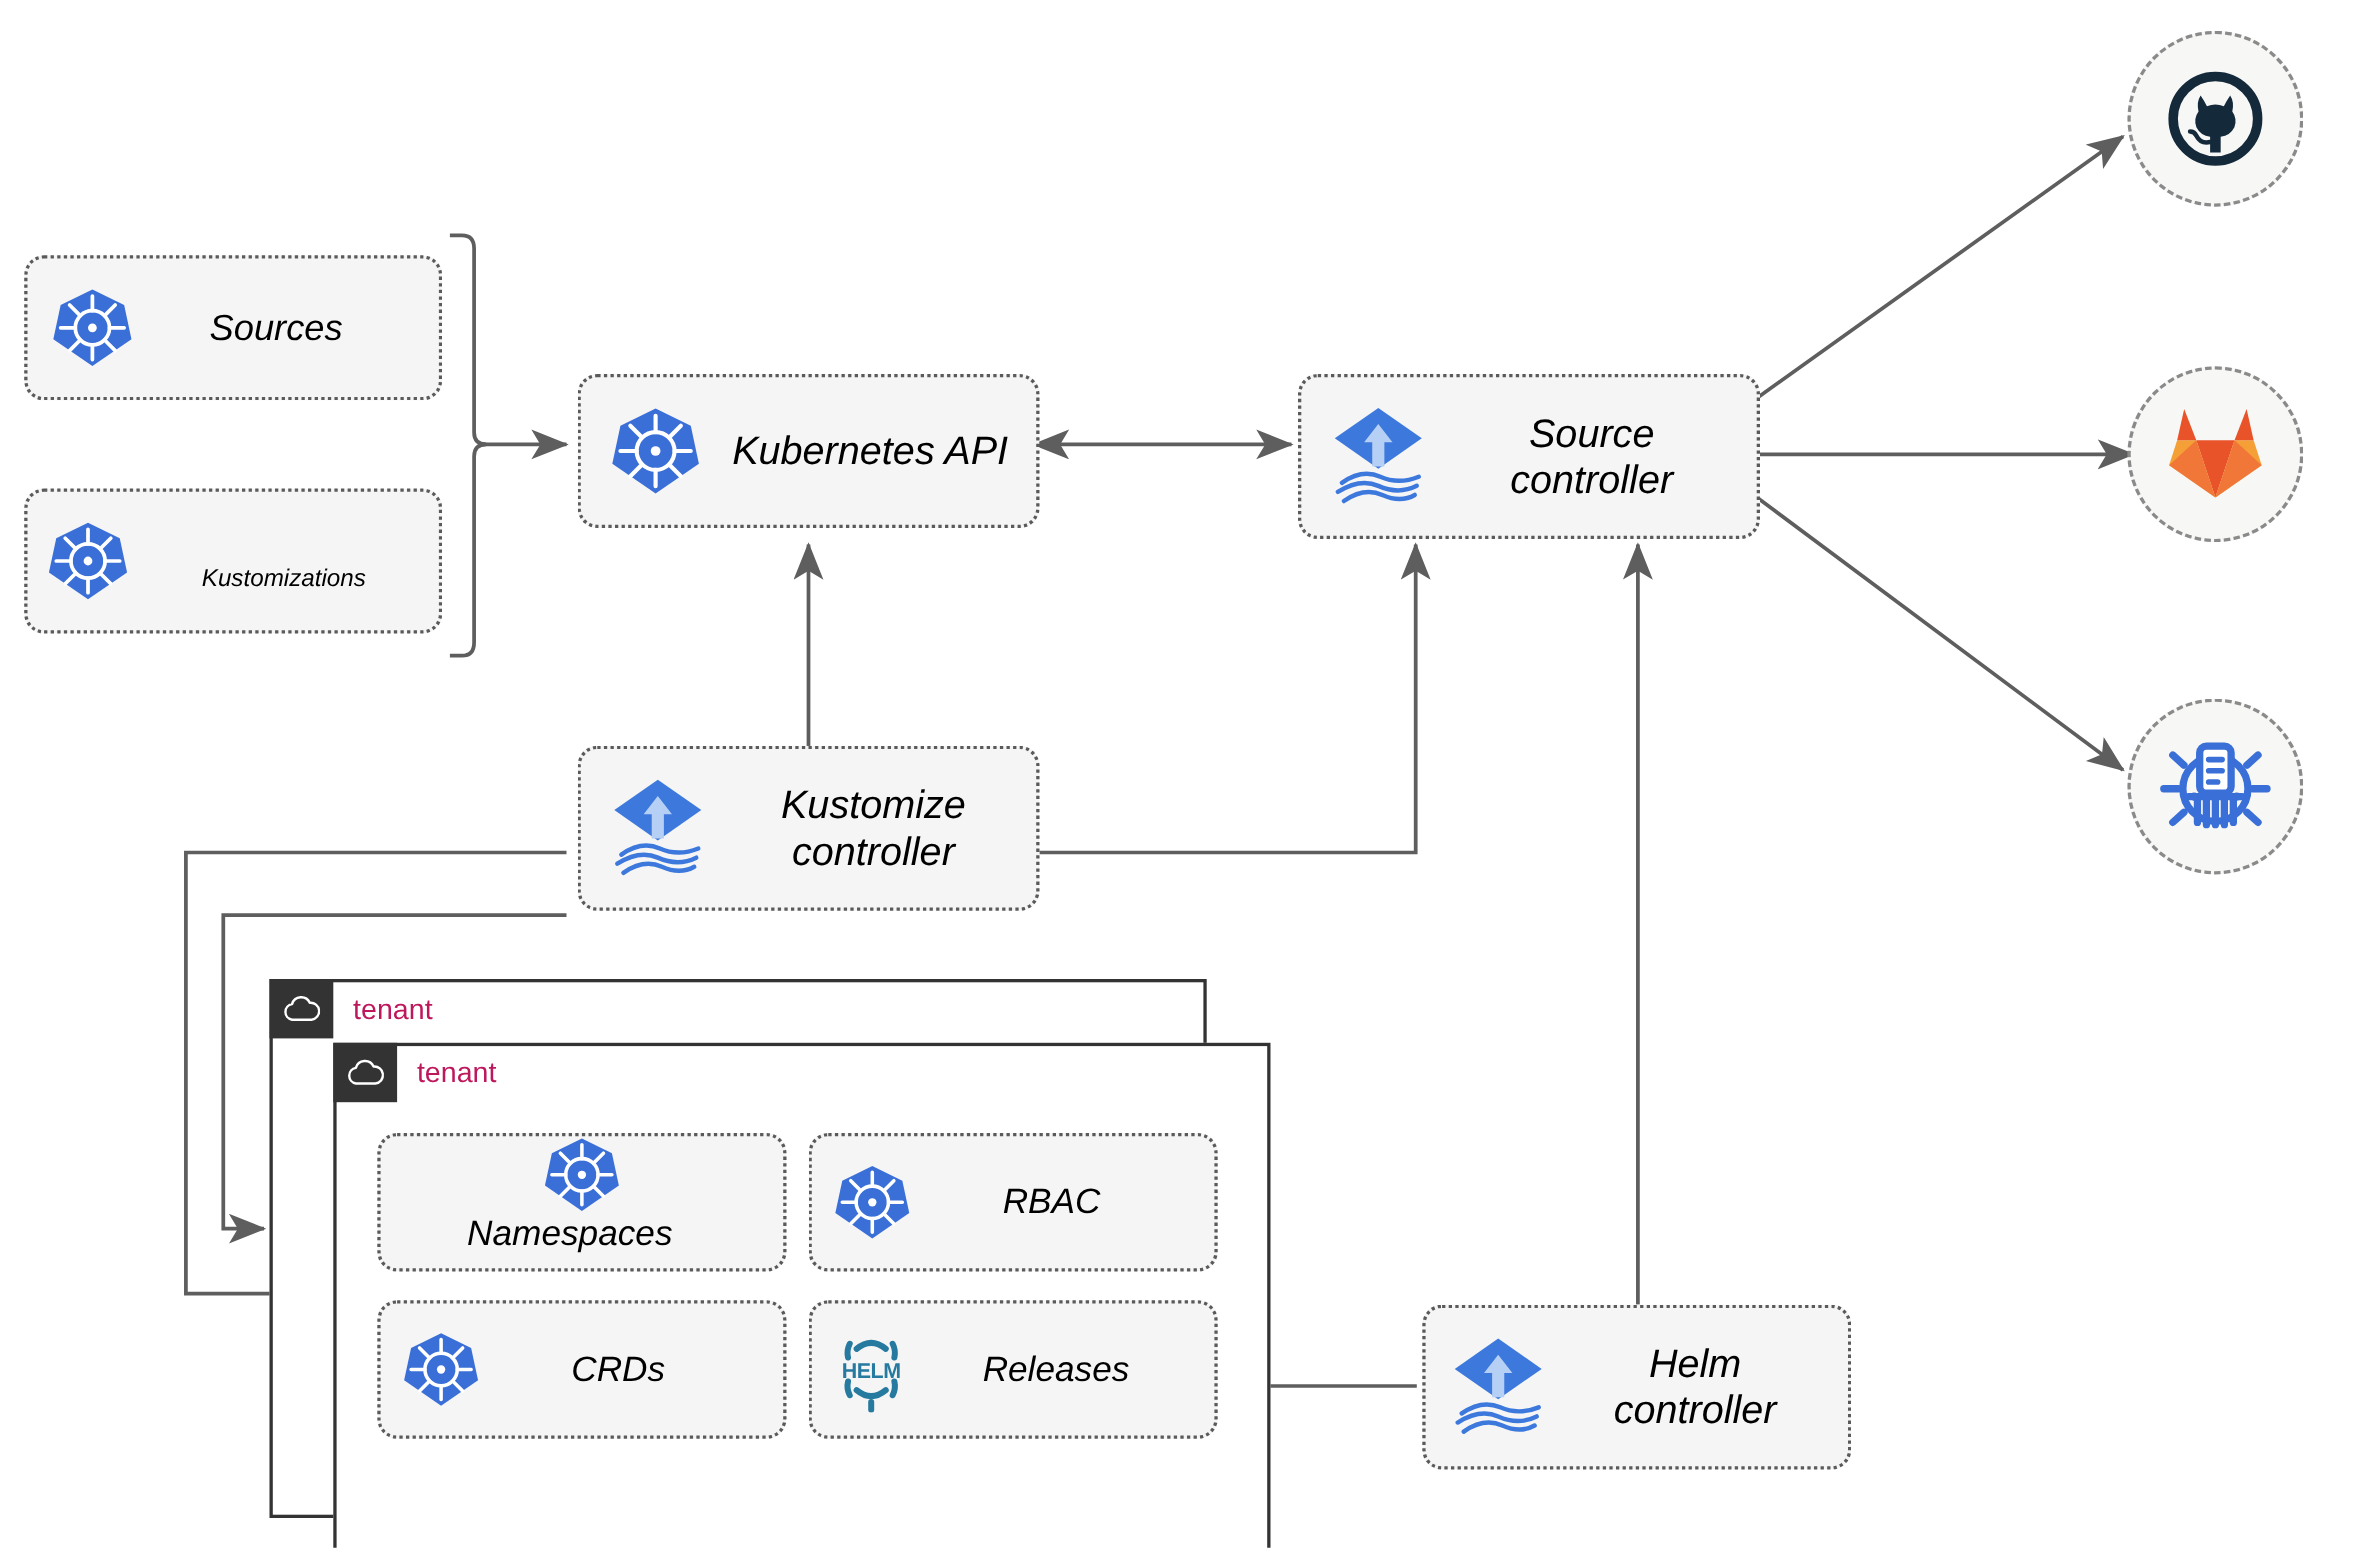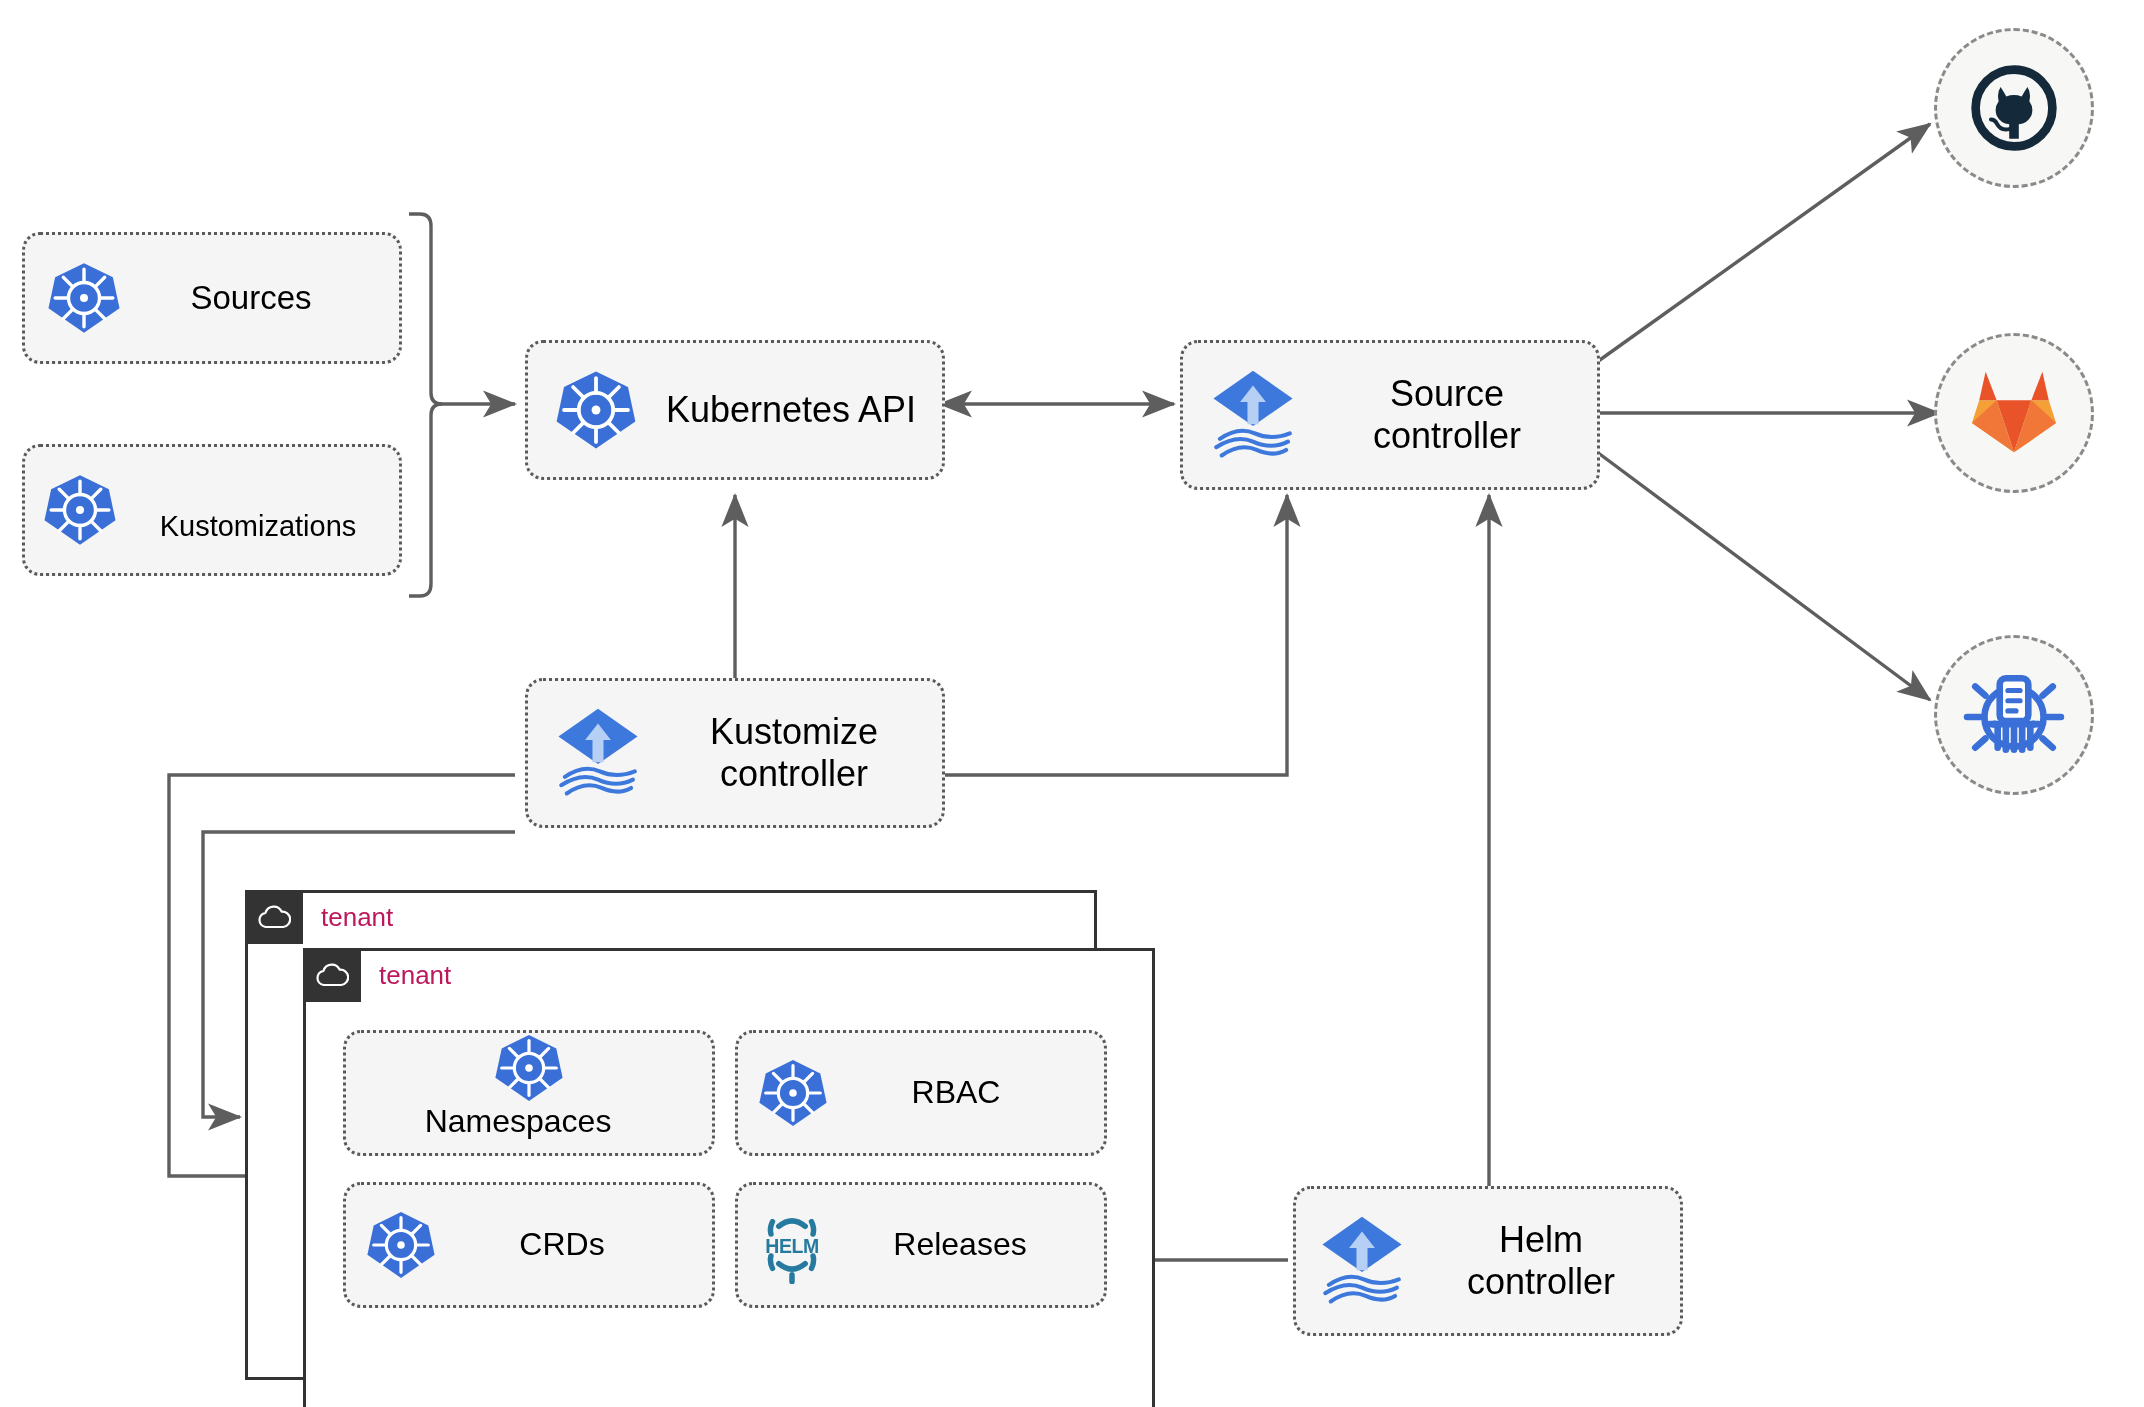--- a/index.html
+++ b/index.html
@@ -7,21 +7,21 @@
        font-family:"Liberation Sans","DejaVu Sans",sans-serif;}
   #stage{position:relative;width:2144px;height:1407px;background:#fff;}
   svg.layer{position:absolute;left:0;top:0;width:2144px;height:1407px;}
 
   
   .card{position:absolute;box-sizing:border-box;background:#f5f5f5;
         border:3px dotted #5a5a5a;border-radius:18px;
         display:flex;align-items:center;}
   .card .ico{flex:0 0 auto;display:flex;align-items:center;justify-content:center;}
   .card .lbl{flex:1 1 auto;text-align:center;color:#000;line-height:1.18;
-             white-space:pre-line;}
+             white-space:pre-line;font-style:italic;}
 
   
   .tenant{position:absolute;box-sizing:border-box;background:#ffffff;
           border:3px solid #333333;}
   .tenant .hdr{position:absolute;left:-3px;top:-3px;height:54px;
                display:flex;align-items:center;}
   .tenant .hdr .cloudbox{width:58px;height:54px;background:#333333;
                display:flex;align-items:center;justify-content:center;}
   .tenant .hdr .tname{margin-left:18px;font-size:26px;color:#be185d;}
 
@@ -113,21 +113,21 @@
       <svg width="74" height="74" viewBox="0 0 100 100" xmlns="http://www.w3.org/2000/svg">
         <polygon points="50,3 89,22 98,64 50,97 2,64 11,22" fill="#3a6fd8"></polygon>
         <g fill="none" stroke="#ffffff" stroke-width="4.6" stroke-linecap="round">
           <circle cx="50" cy="50" r="21"></circle>
           <path d="M50,29 L50,11 M50,71 L50,89 M29,50 L11,50 M71,50 L89,50
                    M35,35 L22,22 M65,35 L78,22 M35,65 L22,78 M65,65 L78,78"></path>
         </g>
         <circle cx="50" cy="50" r="5.4" fill="#ffffff"></circle>
       </svg>
     </span>
-    <span class="lbl" style="font-size:29px;padding-right:18px;margin-top:32px;">Kustomizations</span>
+    <span class="lbl" style="font-size:22px;padding-right:18px;margin-top:32px;">Kustomizations</span>
   </div>
 
   <div class="card" style="left:525px;top:340px;width:420px;height:140px;">
     <span class="ico" style="width:136px;">
       <svg width="82" height="82" viewBox="0 0 100 100" xmlns="http://www.w3.org/2000/svg">
         <polygon points="50,3 89,22 98,64 50,97 2,64 11,22" fill="#3a6fd8"></polygon>
         <g fill="none" stroke="#ffffff" stroke-width="4.6" stroke-linecap="round">
           <circle cx="50" cy="50" r="21"></circle>
           <path d="M50,29 L50,11 M50,71 L50,89 M29,50 L11,50 M71,50 L89,50
                    M35,35 L22,22 M65,35 L78,22 M35,65 L22,78 M65,65 L78,78"></path>

